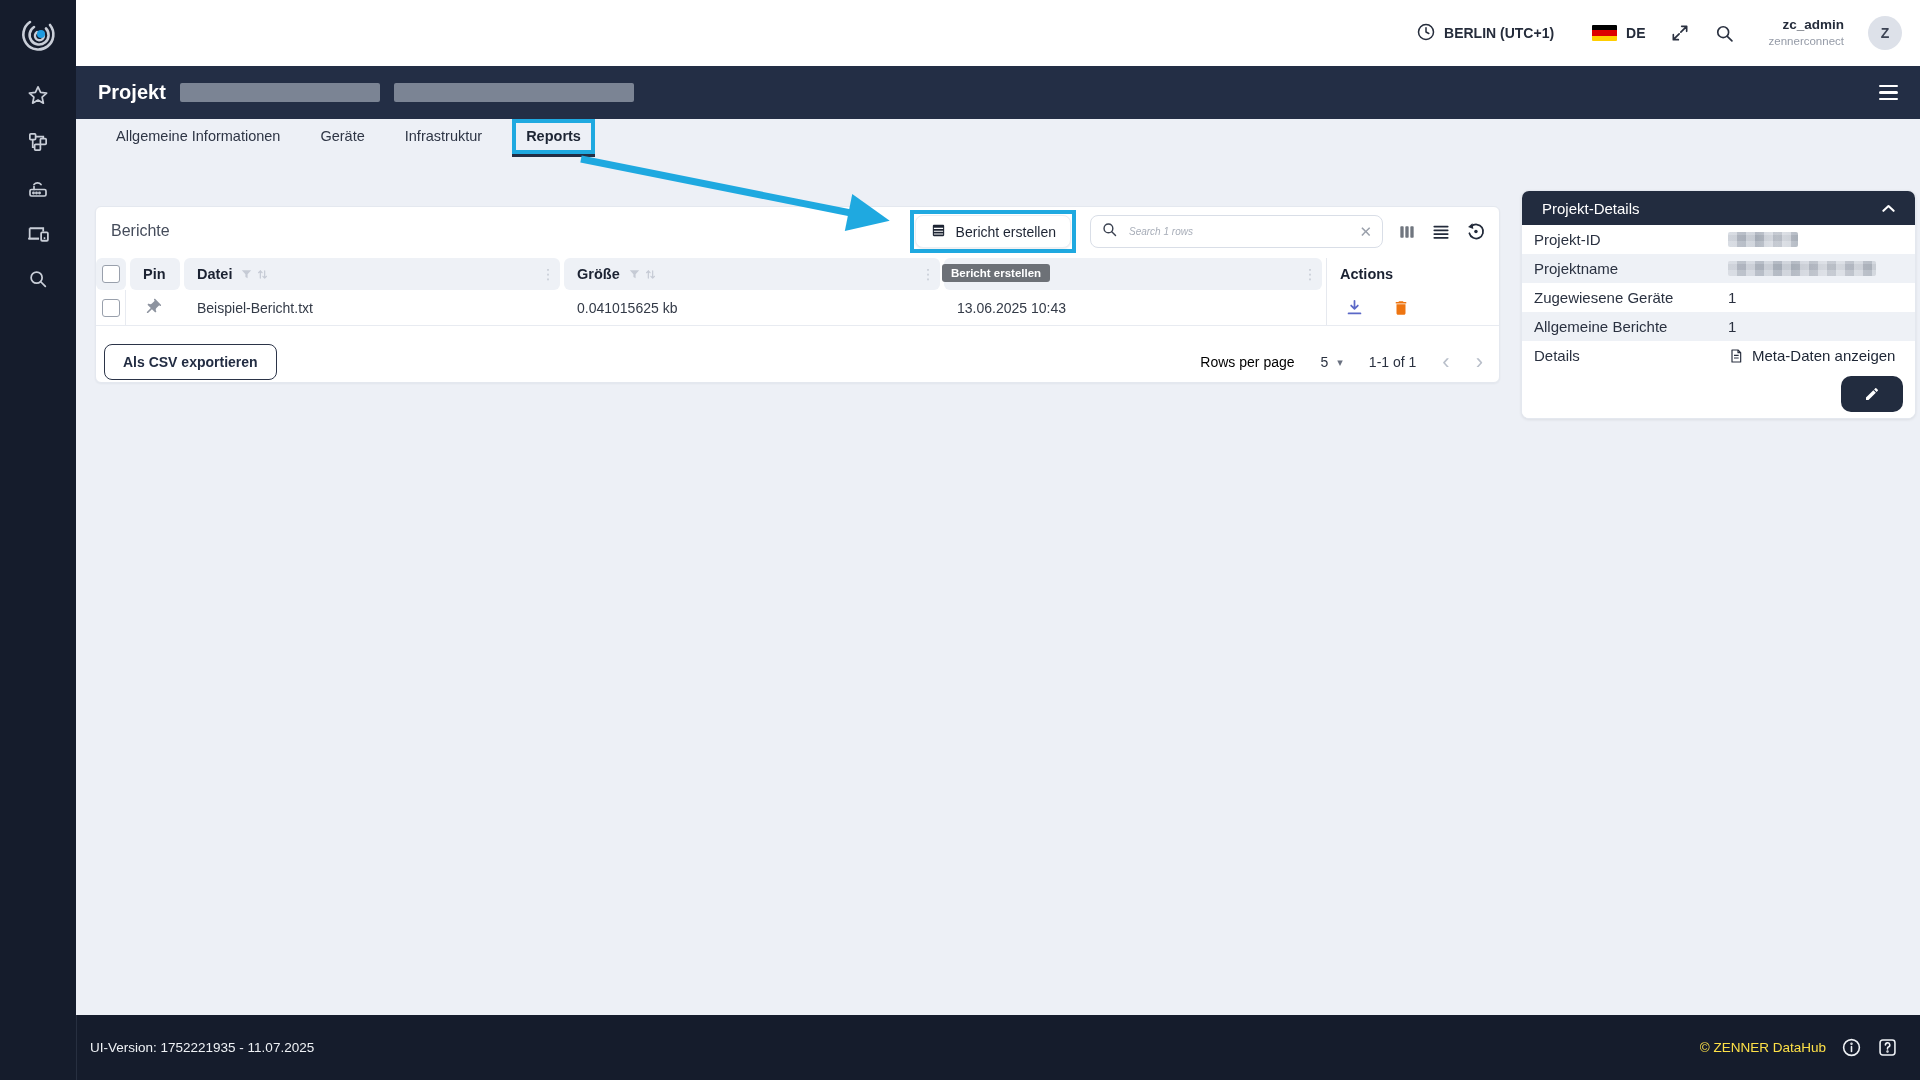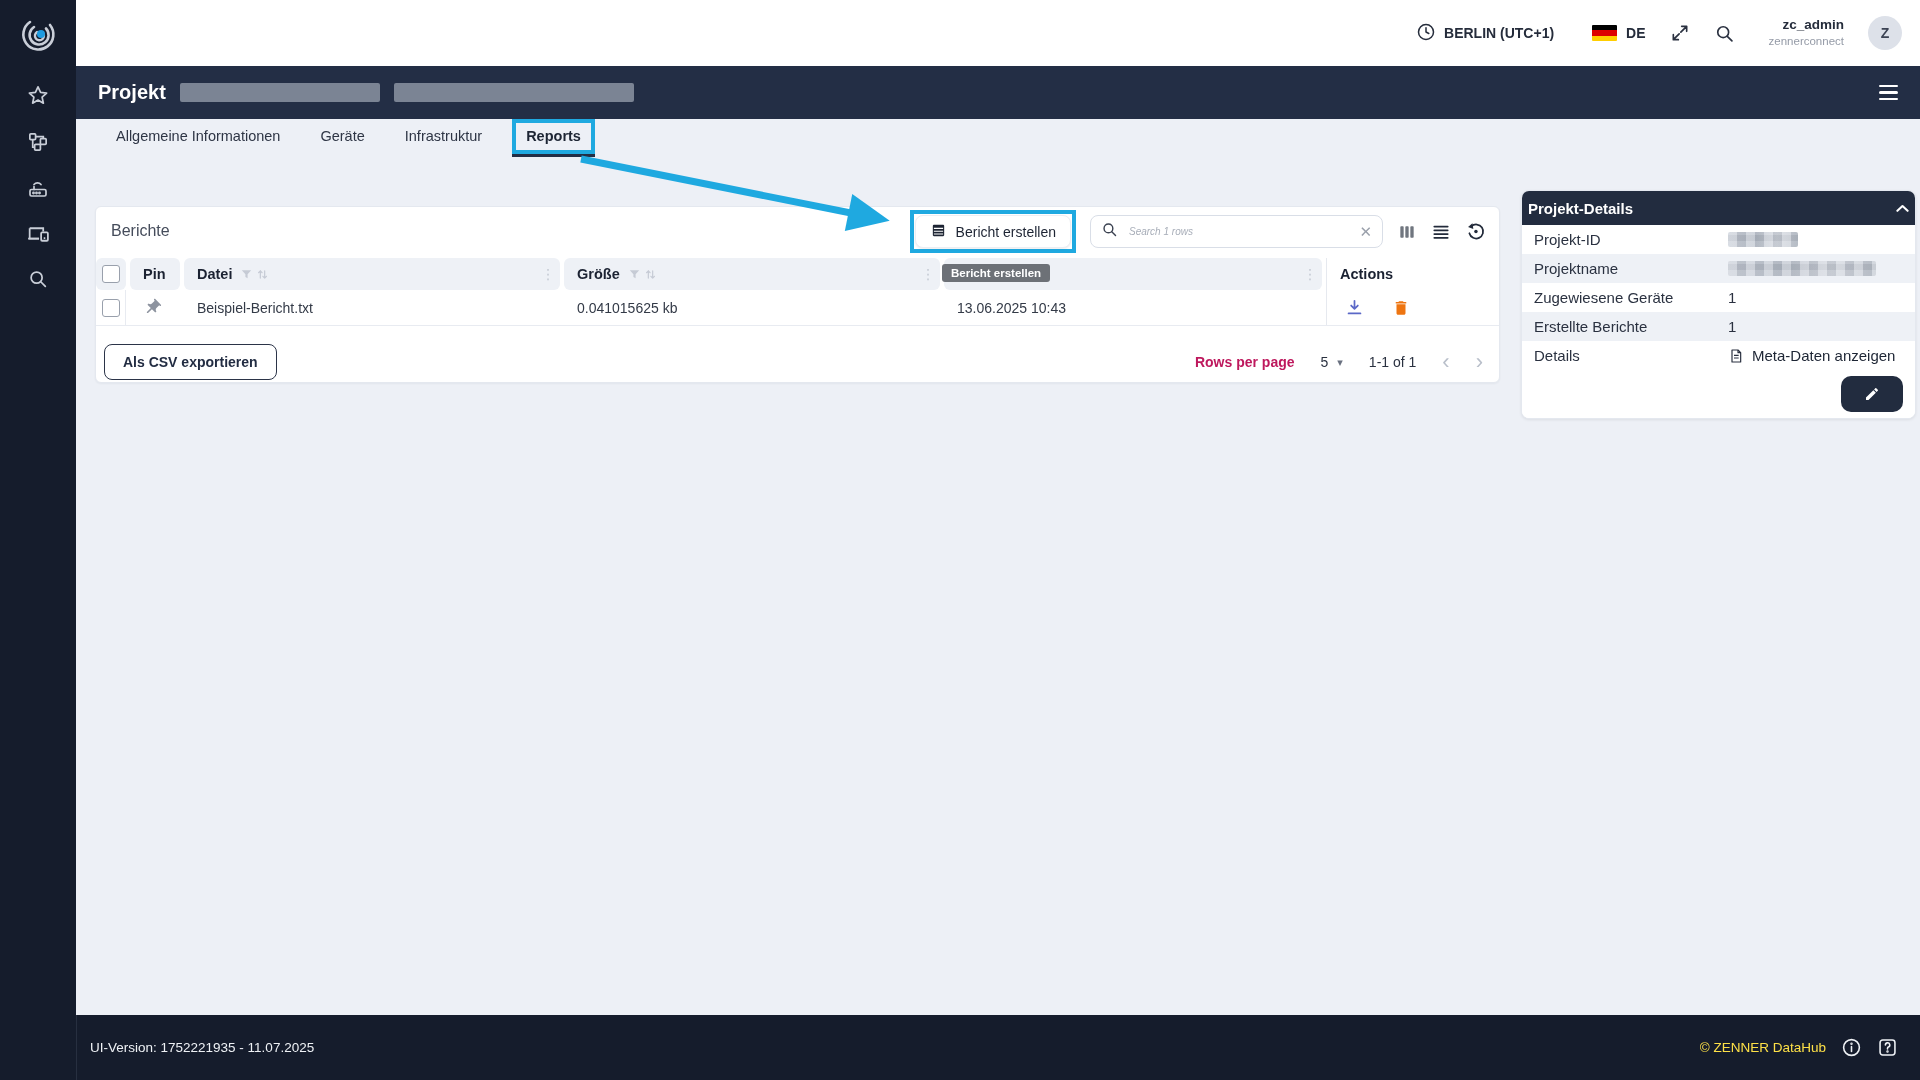--- a/index.html
+++ b/index.html
@@ -74,29 +74,29 @@
   .w-date{width:378px;}
   .w-act{flex:1;background:#fff;border-radius:0;border-left:1px solid #e6e9ef;}
   .trow{position:absolute;left:0;top:83px;right:0;height:35px;display:flex;gap:4px;align-items:center;border-bottom:1px solid #e8ebf1;font-size:14px;color:#333a47;}
   .td{display:flex;align-items:center;box-sizing:border-box;padding-left:13px;height:100%;}
   .td.w-cb{border-right:1px solid #e8ebf1;padding-left:0;}
   .td.w-act{border-left:1px solid #e6e9ef;gap:28px;padding-left:18px;background:transparent;}
   .checkbox{width:16px;height:16px;border:1.5px solid #99a0ac;border-radius:3px;background:#fff;cursor:pointer;}
   .tooltip{position:absolute;left:846px;top:57px;background:#6d7177;color:#fff;font-size:11.5px;font-weight:bold;padding:3px 9px;border-radius:3px;z-index:30;white-space:nowrap;}
   .btn-export{position:absolute;left:8px;top:137px;height:36px;padding:0 18px;background:#fff;border:1.5px solid #2b3448;border-radius:8px;font-size:14px;font-weight:bold;color:#222c42;font-family:"Liberation Sans",sans-serif;cursor:pointer;}
   .pagination{position:absolute;right:16px;top:137px;height:36px;display:flex;align-items:center;gap:26px;}
-  .pg-label{font-size:14px;color:#be185d;font-weight:bold;}
+  .pg-label{font-size:14px;color:#000000;}
   .pg-select{display:flex;align-items:center;gap:9px;font-size:14px;color:#2a3140;cursor:pointer;}
   .pg-caret{font-size:11px;color:#6a7180;}
   .pg-range{font-size:14px;color:#2a3140;}
   .pg-nav{font-size:22px;color:#b9bfca;cursor:pointer;line-height:1;}
 
   
   .details{position:absolute;left:1445px;top:71px;width:393px;background:#fff;border:1px solid var(--border);border-radius:8px;box-shadow:0 1px 3px rgba(0,0,0,.08);overflow:hidden;}
-  .dp-head{height:34px;background:var(--panel-navy);color:#fff;display:flex;align-items:center;padding:0 6px;font-size:15px;font-weight:bold;}
+  .dp-head{height:34px;background:var(--panel-navy);color:#fff;display:flex;align-items:center;padding:0 20px;font-size:15px;font-weight:normal;}
   .dp-row{height:29px;display:flex;align-items:center;position:relative;font-size:15px;color:#2a3140;}
   .dp-row:nth-child(odd){background:var(--cell);}
   .dp-label{margin-left:12px;}
   .dp-value{position:absolute;left:206px;display:flex;align-items:center;gap:8px;}
   .dp-link{color:#1d2534;cursor:pointer;}
   .dp-foot{height:48px;position:relative;background:#fff;}
   .btn-edit{position:absolute;right:12px;top:6px;width:62px;height:36px;background:var(--panel-navy);border:none;border-radius:10px;display:flex;align-items:center;justify-content:center;cursor:pointer;}
 
   
   .footer{position:absolute;left:76px;bottom:0;width:1844px;height:65px;background:var(--navy);border-left:1px solid #272f40;box-sizing:border-box;display:flex;align-items:center;z-index:6;}
@@ -366,21 +366,21 @@
         <span class="dp-label">Projektname</span>
         <span class="dp-value">
             <span class="redact light" style="width:148px"></span>
           </span>
       </div>
       <div class="dp-row">
         <span class="dp-label">Zugewiesene Geräte</span>
         <span class="dp-value">1</span>
       </div>
       <div class="dp-row">
-        <span class="dp-label">Erstellte Berichte</span>
+        <span class="dp-label">Allgemeine Berichte</span>
         <span class="dp-value">1</span>
       </div>
       <div class="dp-row">
         <span class="dp-label">Details</span>
         <span class="dp-value">
           <svg width="16" height="16" viewBox="0 0 24 24" fill="none" stroke="#2a3140" stroke-width="1.8" stroke-linejoin="round">
             <path d="M6 3h9l4 4v14H6z"></path>
               <path d="M15 3v4h4M9 11h7M9 15h7"></path>
           </svg>
           <span class="dp-link">Meta-Daten anzeigen</span>

